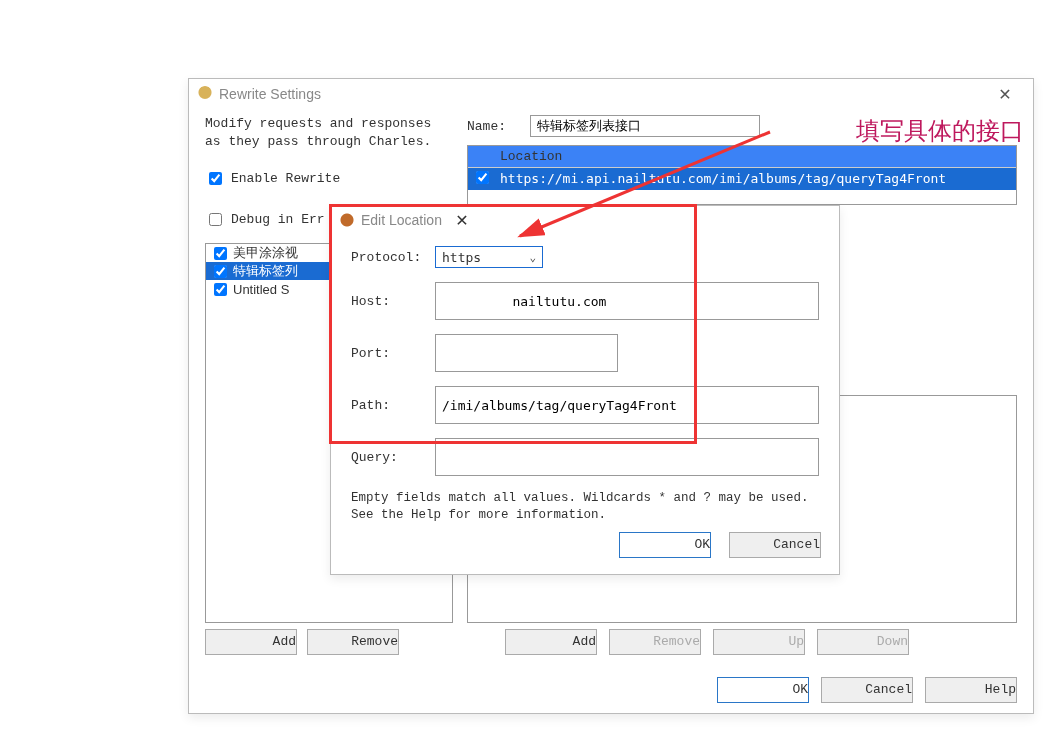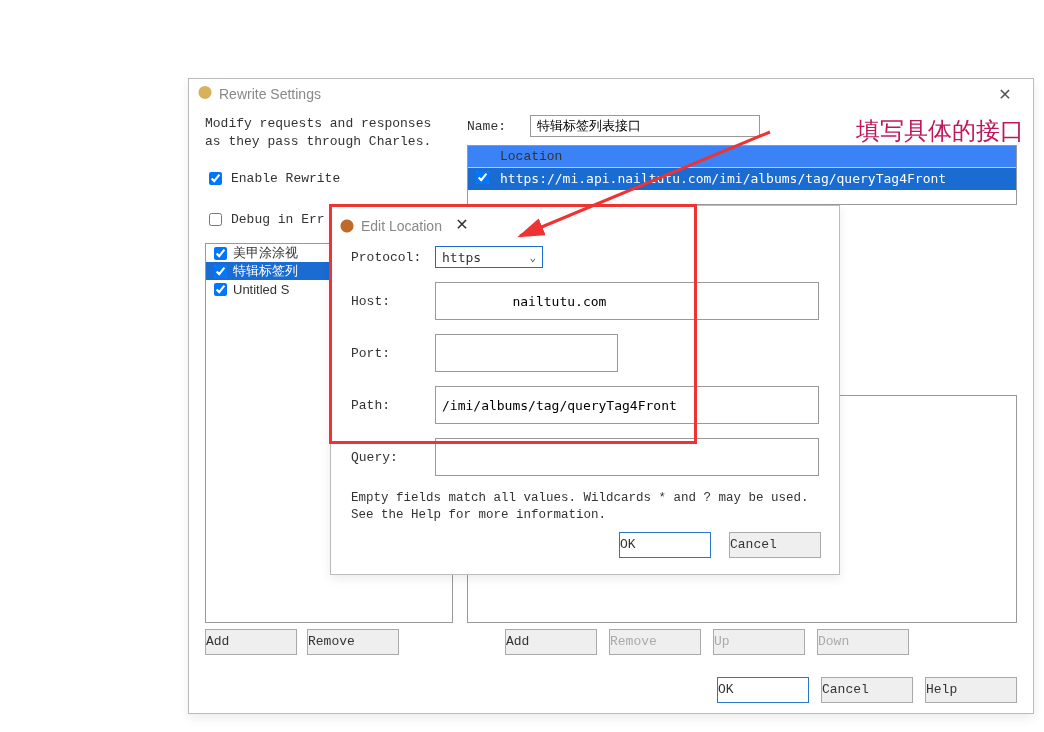--- a/index.html
+++ b/index.html
@@ -72,21 +72,21 @@
     }
     .rule-item.selected { background: #1a6bd2; color: #fff; }
     .rule-item input { margin-right: 6px; }
     .btn-row { display:flex; gap:10px; margin-top:6px; }
     .btn {
       border: 1px solid #aaa;
       background: #efefef;
       color: #333;
       height: 26px;
       min-width: 92px;
-      text-align: left;
+      text-align: right;
       line-height: 24px;
       font-family: Consolas, "Courier New", monospace;
       font-size: 13px;
       cursor: pointer;
     }
     .btn.disabled { color:#aaa; }
     .name-row { display:flex; align-items:center; gap:24px; margin-bottom:8px;}
     .textbox {
       border: 1px solid #999;
       height: 22px;
@@ -117,21 +117,21 @@
       display:flex; gap:12px;
     }
     .btn.primary-outline { background:#fff; border-color:#2a76c7; color:#333; }
 
     
     .edit-window {
       left: 330px; top: 205px; width: 510px; height: 370px;
       z-index: 20;
     }
     .edit-titlebar {
-      height: 28px; display:flex; align-items:flex-end; padding:0 8px;
+      height: 28px; display:flex; align-items:center; padding:0 8px;
       font-family: "Segoe UI", Arial, sans-serif; color:#888; font-size:14px;
     }
     .edit-titlebar .app-icon2 {
       width:16px; height:16px; margin-right:6px; display:inline-block;
       background: radial-gradient(circle, #c06a2a 0 6px, transparent 7px);
       border-radius:3px;
     }
     .field-grid {
       padding: 12px 20px 0 20px;
     }

